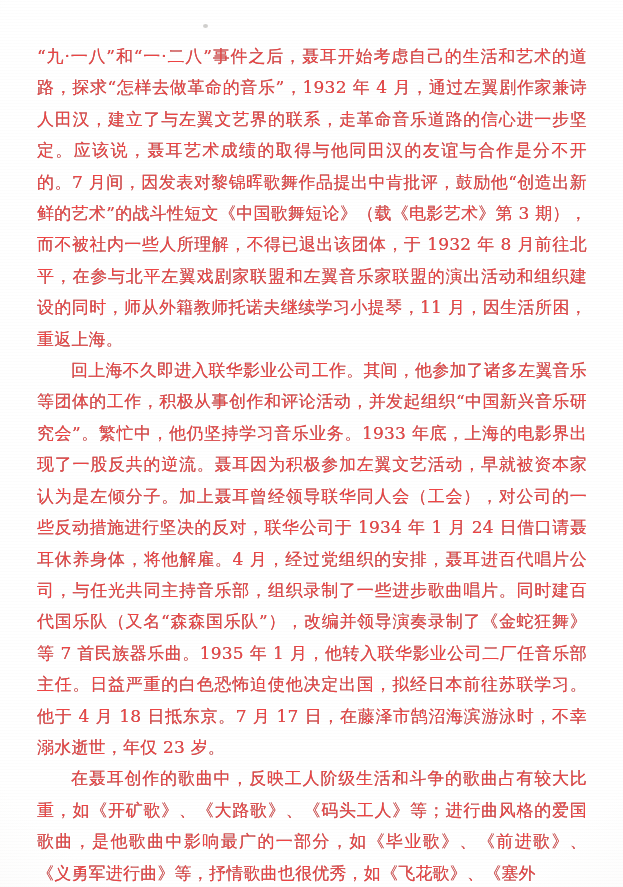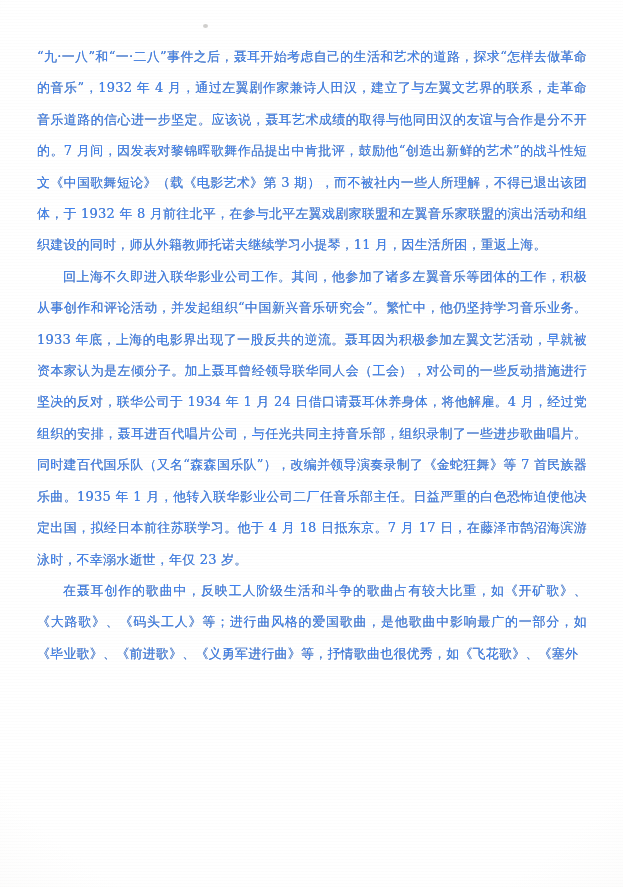--- a/index.html
+++ b/index.html
@@ -41,22 +41,22 @@
   #text-block {
     position: absolute;
     left: 37px;
     top: 41px;
     width: 550px;
   }
 
   .para {
     margin: 0;
     padding: 0;
-    color: #3b82f6;
-    font-size: 13px;
+    color: #ef4444;
+    font-size: 17px;
     line-height: 31.4px;
     letter-spacing: 0.2px;
     text-align: justify;
     text-justify: inter-character;
     text-indent: 2em;
     font-weight: 500;
     
     text-shadow: 0 0 0.35px rgba(20,20,20,0.55);
   }
   .para.first-para {

